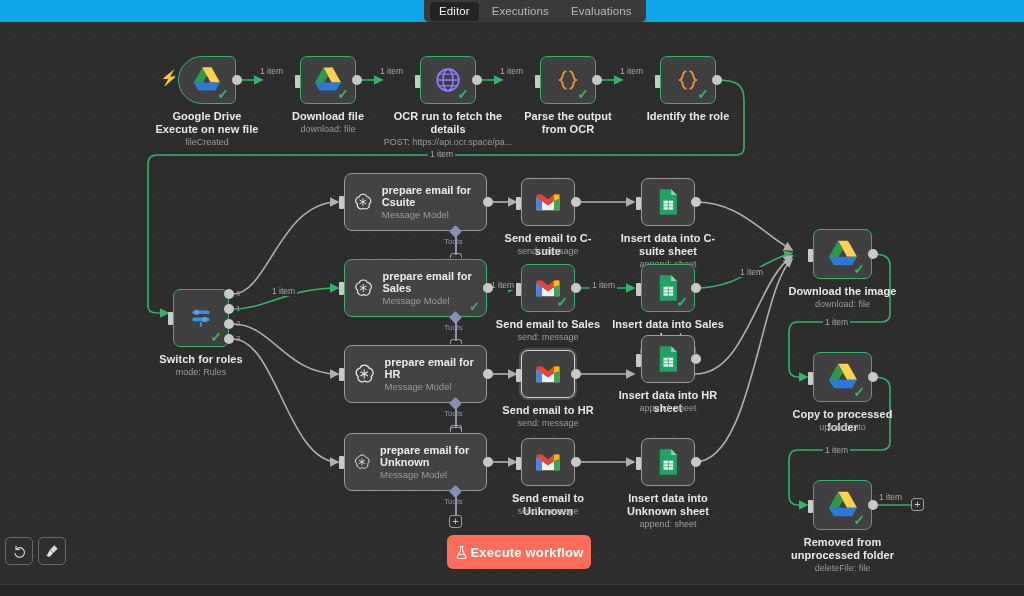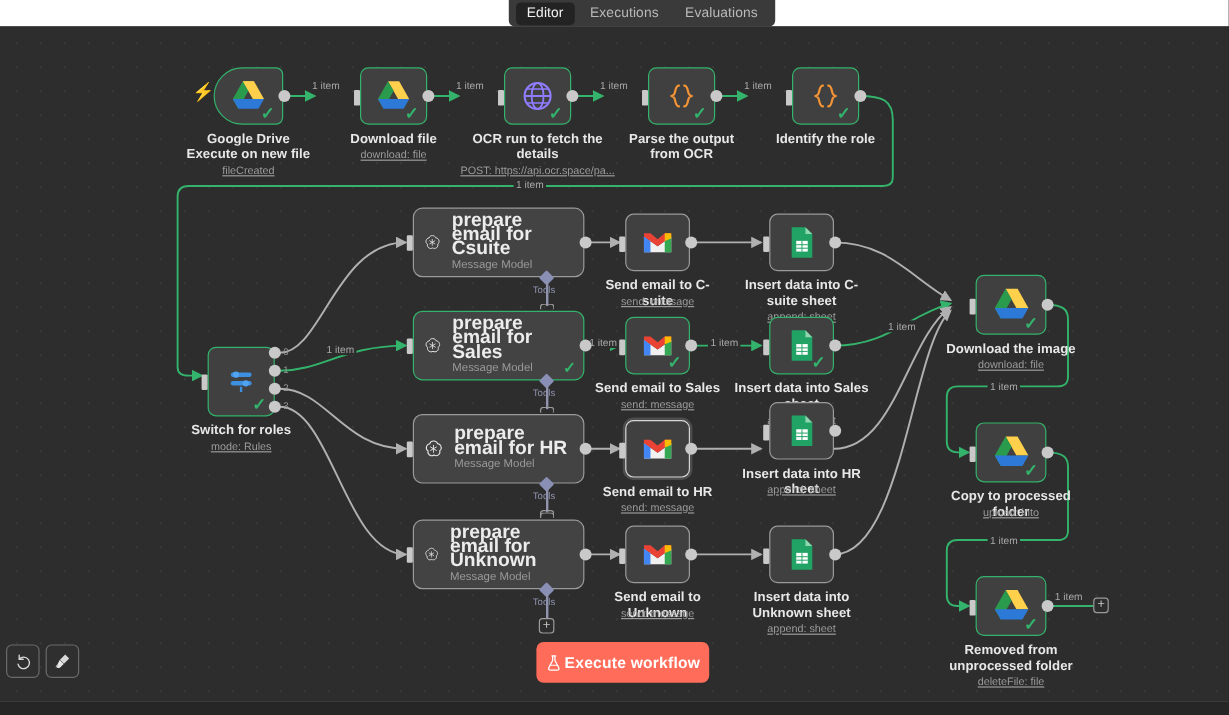--- a/index.html
+++ b/index.html
@@ -7,21 +7,21 @@
     width: 1024px; height: 596px;
     background: #2b2b2b;
     font-family: "Liberation Sans", sans-serif;
     overflow: hidden;
   }
   #app { position: relative; width: 1024px; height: 596px; }
 
   
   .topbar {
     position: absolute; left: 0; top: 0; width: 1024px; height: 22px;
-    background: #ffffff;
+    background: #0ea5e9;
   }
   .tabs {
     position: absolute; left: 424px; top: 0; height: 22px;
     background: #3a3a3a; border-radius: 0 0 5px 5px;
     display: flex; align-items: center; padding: 0 6px; gap: 4px;
   }
   .tab {
     font-size: 11.5px; color: #b9b9b9; padding: 3px 9px 4px;
     border-radius: 4px; letter-spacing: .1px; white-space: nowrap;
   }
@@ -59,33 +59,33 @@
   .check {
     position: absolute; right: 6px; bottom: 2px;
     color: #33b36b; font-size: 14px; line-height: 1; font-weight: bold;
   }
   .caption {
     position: absolute; text-align: center; color: #e8e8e8;
     font-size: 11px; line-height: 12.6px; font-weight: bold; letter-spacing: .05px;
   }
   .subcap {
     position: absolute; text-align: center; color: #9b9b9b;
-    font-size: 9px; line-height: 11px; font-weight: normal; text-decoration: underline;
+    font-size: 9px; line-height: 11px; font-weight: normal;
   }
 
   
   .card {
     position: absolute; left: 0; top: 0;
     width: 143px; height: 58px;
     background: #434343; border: 1.5px solid #9a9a9a; border-radius: 8px;
     display: flex; align-items: center; padding: 0 8px; gap: 9px;
   }
   .node.ok .card { border-color: #33b36b; }
   .card .ctext { display: flex; flex-direction: column; gap: 1px; }
-  .card .ctitle { font-size: 16px; color: #ececec; font-weight: bold; line-height: 12px; }
+  .card .ctitle { font-size: 11px; color: #ececec; font-weight: bold; line-height: 12px; }
   .card .csub { font-size: 9.5px; color: #9a9a9a; line-height: 11px; }
   .card .ccheck { position: absolute; right: 6px; bottom: 2px; color: #33b36b; font-size: 13px; font-weight: bold; }
 
   
   .port-in {
     position: absolute; width: 5px; height: 13px; background: #c9c9c9; border-radius: 1px;
   }
   .port-out {
     position: absolute; width: 10px; height: 10px; background: #c9c9c9; border-radius: 50%;
   }

